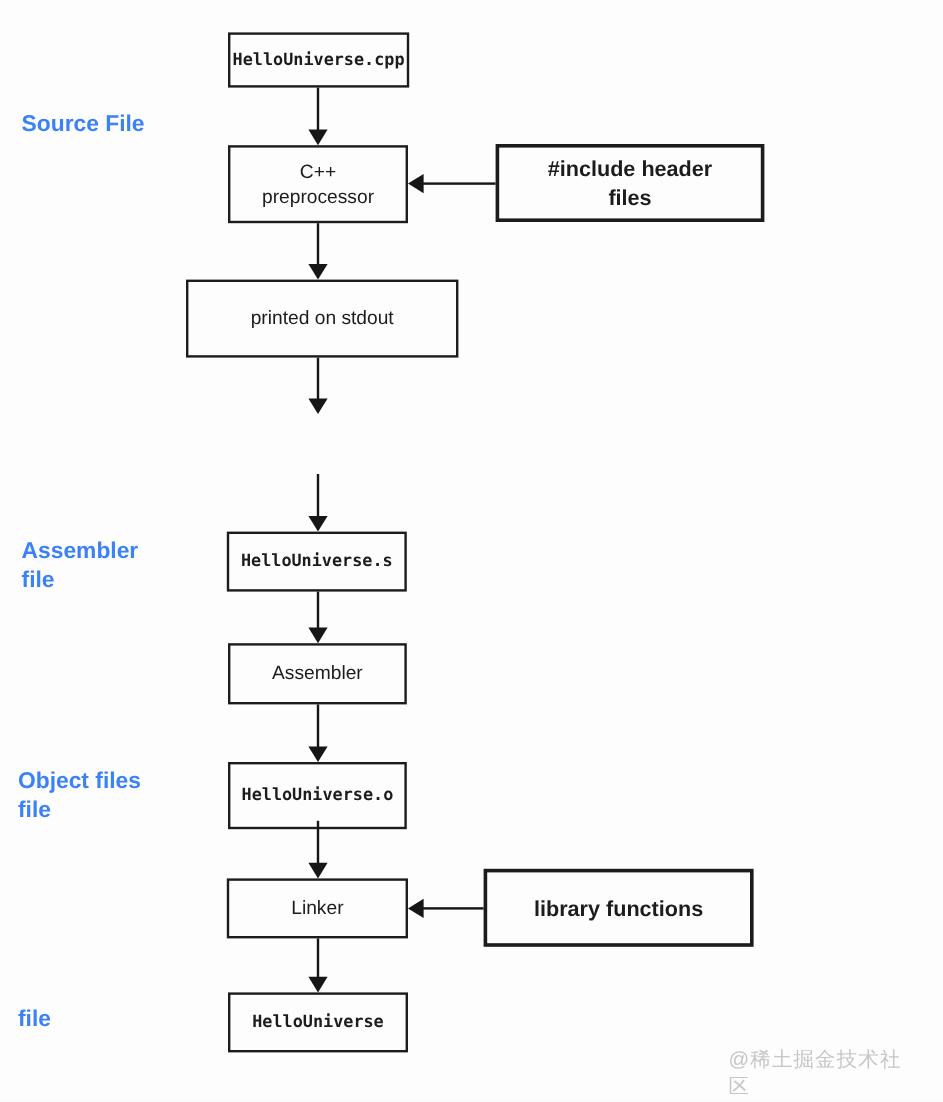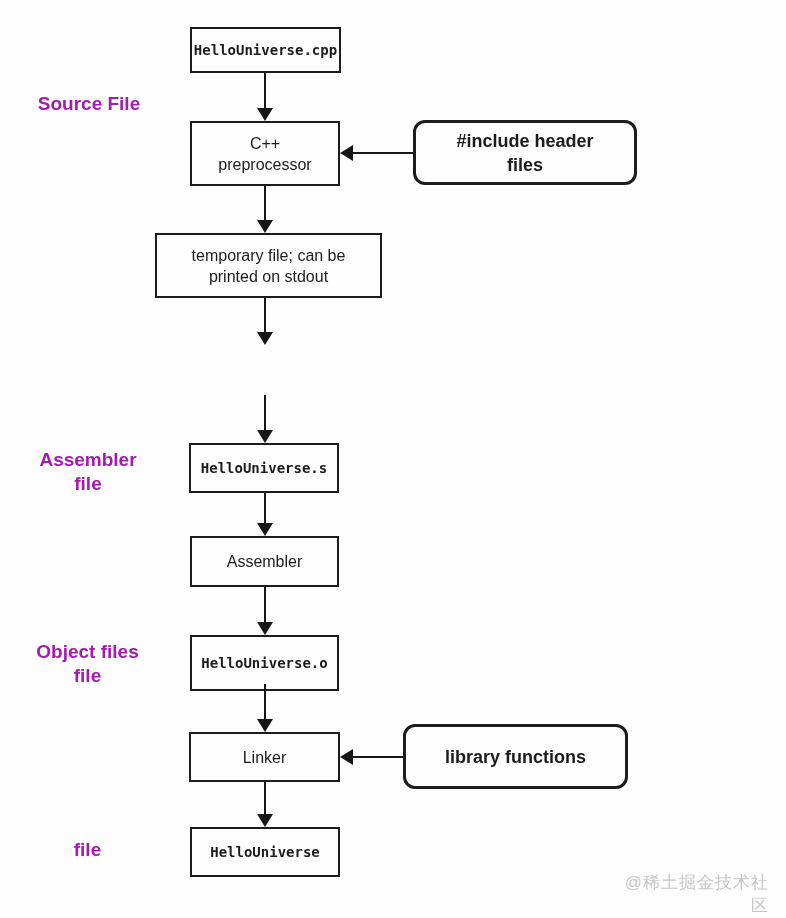--- a/index.html
+++ b/index.html
@@ -37,30 +37,28 @@
     font-family:"Liberation Sans",sans-serif;
     font-size:16px;
     line-height:21px;
   }
   .callout{
     border-width:3px;
     font-family:"Liberation Sans",sans-serif;
     font-weight:bold;
     font-size:18px;
     line-height:24px;
-    border-radius:12px;
   }
   
   .side-label{
     position:absolute;
-    text-align:center;
     font-weight:bold;
     font-size:19px;
     line-height:24px;
-    color:#a21caf;
+    color:#3b82f6;
   }
   .side-label .ln{display:block;}
   
   .varrow{
     position:absolute;
     left:256px;
     width:17px;
   }
   .varrow .line{
     position:absolute;
@@ -103,21 +101,21 @@
     width:0;height:0;
     border-top:8px solid transparent;
     border-bottom:8px solid transparent;
     border-right:13px solid #161616;
   }
   .watermark{
     position:absolute;
     left:607px;
     top:871px;
     width:162px;
-    text-align:right;
+    text-align:left;
     font-size:17px;
     color:#c6c6c6;
     letter-spacing:1px;
   }
 </style>
 </head>
 <body>
 
 <div class="canvas">
 
@@ -148,21 +146,20 @@
     <span class="line"></span>
     <span class="head"></span>
   </div>
 
   <div class="varrow" style="top:186px;height:47px">
     <span class="line"></span>
     <span class="head"></span>
   </div>
 
   <div class="box sans" style="left:155px;top:233px;width:227px;height:65px">
-    <span class="ln">temporary file; can be</span>
     <span class="ln">printed on stdout</span>
   </div>
 
   <div class="varrow" style="top:298px;height:47px">
     <span class="line"></span>
     <span class="head"></span>
   </div>
 
 
   <div class="varrow" style="top:395px;height:48px">

